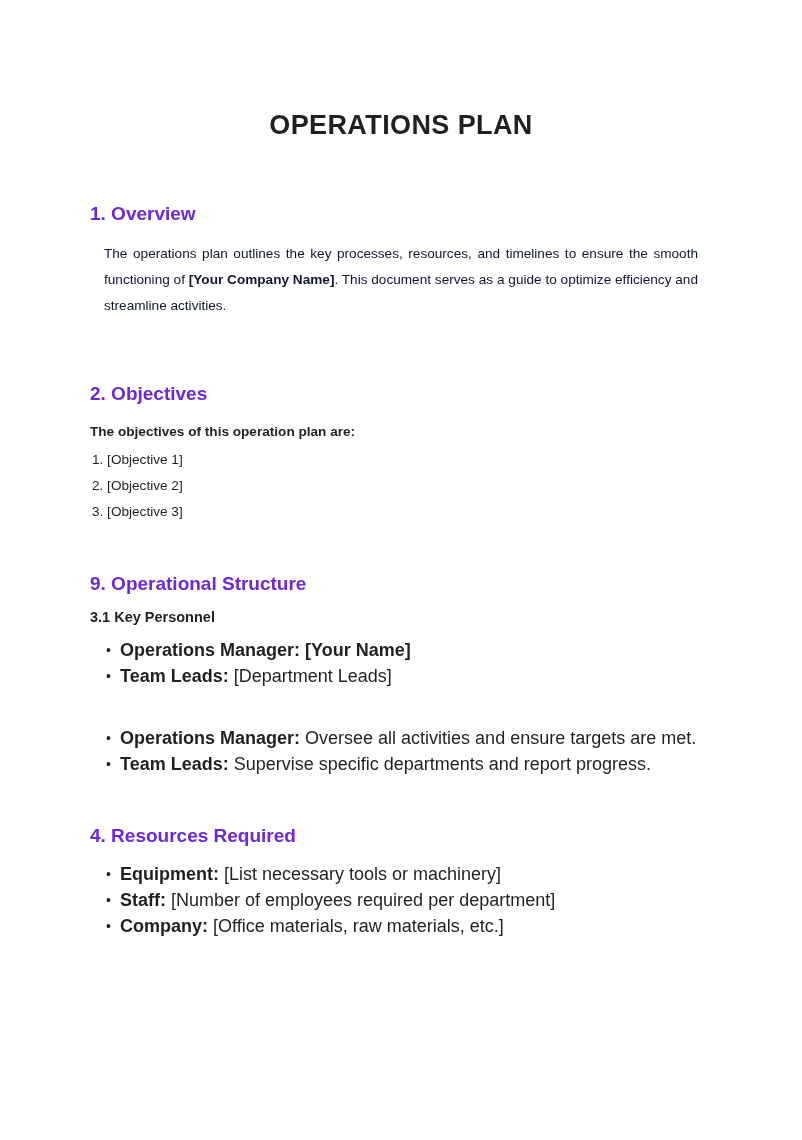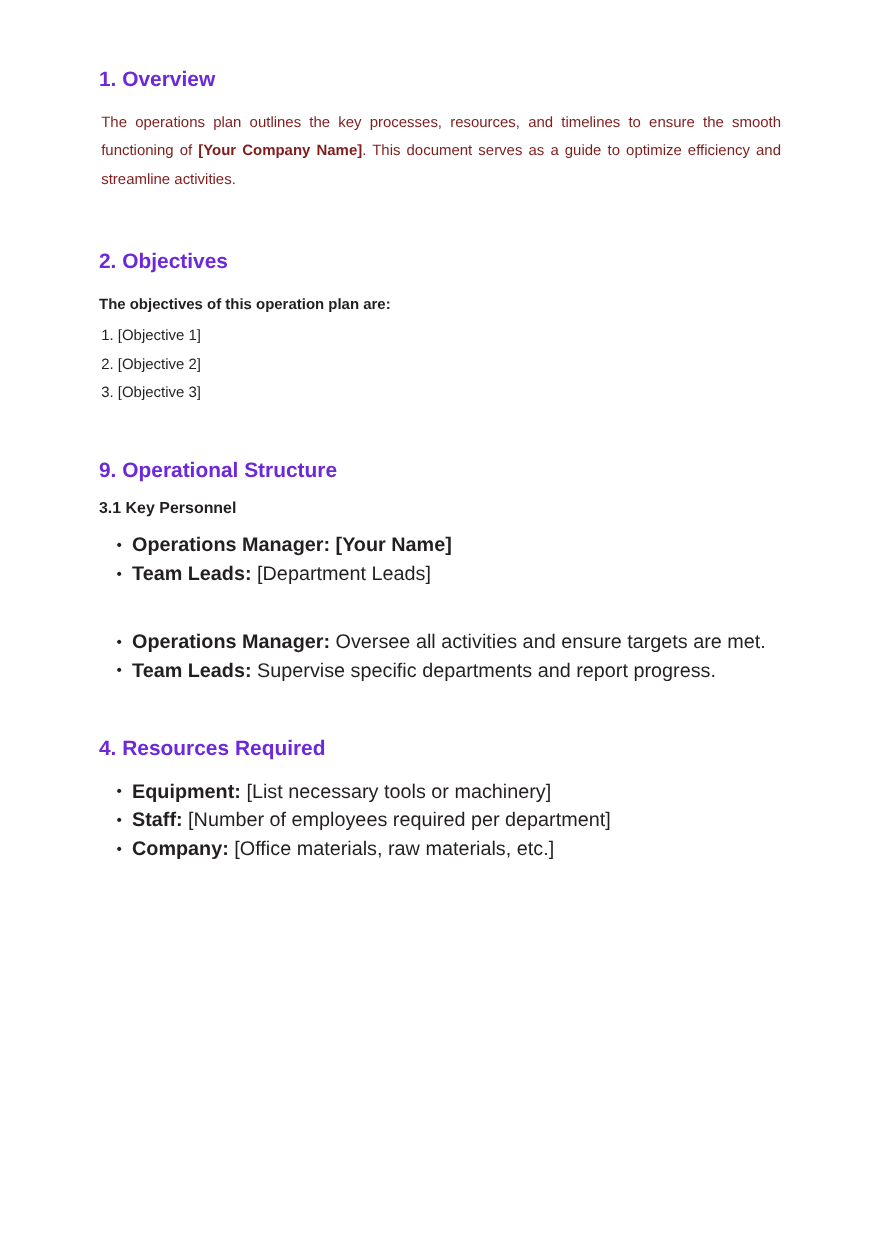--- a/index.html
+++ b/index.html
@@ -42,23 +42,23 @@
   }
   h3.sub-heading {
     font-size: 14.5px;
     font-weight: bold;
     color: #231f20;
     margin: 0 0 12px 2px;
   }
   p.body-text {
     font-size: 13.6px;
     line-height: 26px;
-    margin: 4px;
+    margin: 16px;
     text-align: justify;
-    color: #7f1d1d;
+    color: #0f172a;
   }
   p.lead-text {
     font-size: 13.6px;
     line-height: 26px;
     margin: 0 0 2px 2px;
     color: #231f20;
     font-weight: bold;
   }
   ol.numbered {
     list-style: none;
@@ -95,20 +95,21 @@
   }
   .gap-xl { height: 62px; }
   .gap-lg { height: 48px; }
   .gap-md { height: 36px; }
 </style>
 </head>
 <body>
 
 <div class="page">
 
+  <h1 class="doc-title">OPERATIONS PLAN</h1>
 
   <div class="gap-xl"></div>
 
   <section class="section">
     <h2 class="section-heading">1. Overview</h2>
     <p class="body-text">
       <span>The operations plan outlines the key processes, resources, and timelines to ensure the smooth functioning of </span><span class="bold">[Your Company Name]</span><span>. This document serves as a guide to optimize efficiency and streamline activities.</span>
     </p>
   </section>
 

